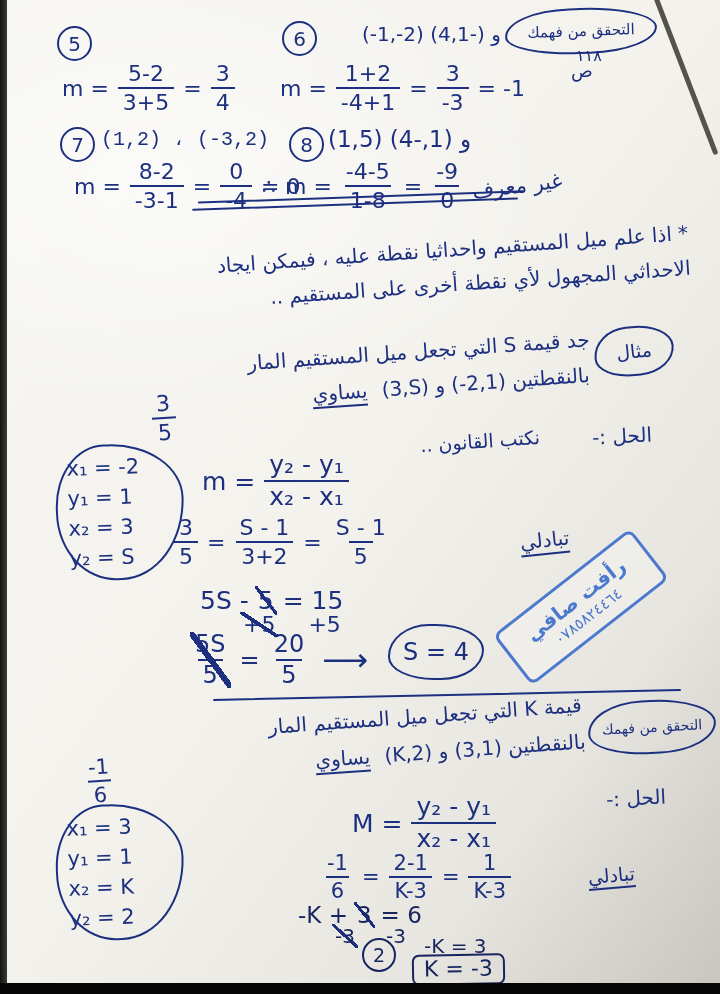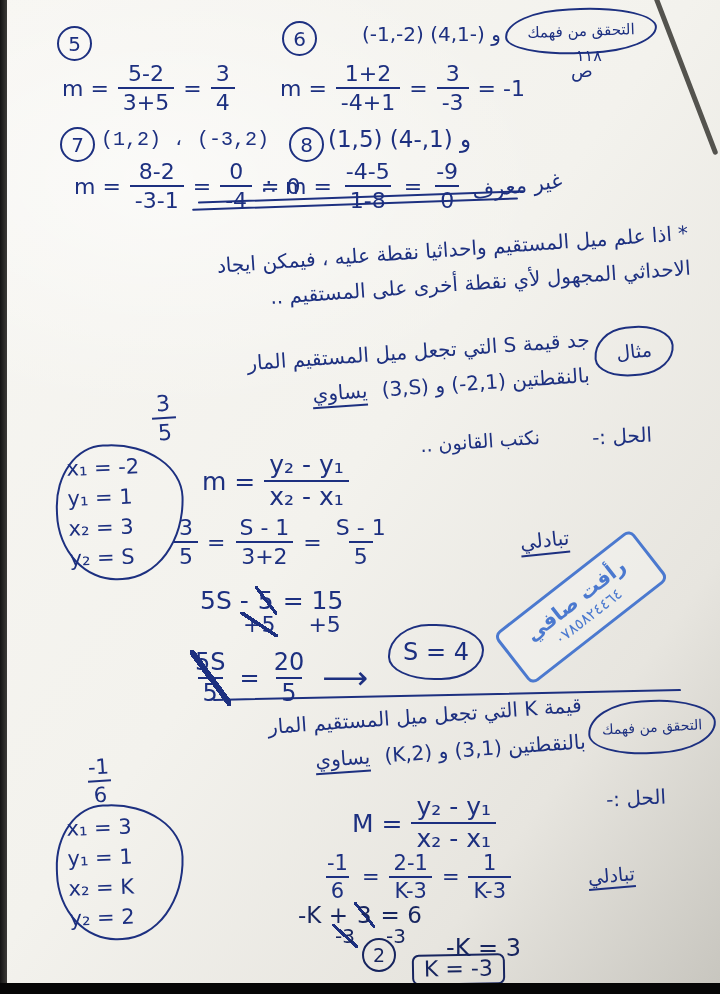--- a/index.html
+++ b/index.html
@@ -175,21 +175,21 @@
 
   <div class="abs eqrow ink ltr" style="left:200px;top:586px;font-size:25px;gap:6px;">
     <span>5S -</span>
     <span class="xstrike" style="padding:0 3px;">5</span>
     <span>= 15</span>
   </div>
   <div class="abs eqrow ink ltr" style="left:240px;top:612px;font-size:22px;gap:30px;">
     <span class="xstrike" style="padding:0 3px;">+5</span>
     <span>+5</span>
   </div>
-  <div class="abs eqrow ink ltr" style="left:190px;top:632px;font-size:24px;margin-top:18px;">
+  <div class="abs eqrow ink ltr" style="left:190px;top:632px;font-size:24px;">
     <span class="frac xstrike">
         <span class="fn">5S</span>
         <span class="fd">5</span>
       </span>
     <span>=</span>
     <span class="frac">
         <span class="fn">20</span>
         <span class="fd">5</span>
       </span>
     <span style="font-size:32px;margin:0 4px;">⟶</span>
@@ -255,20 +255,20 @@
 
   <div class="abs eqrow ink2 ltr" style="left:298px;top:902px;font-size:23px;gap:6px;">
     <span>-K +</span>
     <span class="xstrike" style="padding:0 3px;">3</span>
     <span>= 6</span>
   </div>
   <div class="abs eqrow ink2 ltr" style="left:332px;top:924px;font-size:20px;gap:28px;">
     <span class="xstrike" style="padding:0 3px;">-3</span>
     <span>-3</span>
   </div>
-  <div class="abs ink2 ltr" style="left:446px;top:934px;font-size:24px;text-align:right;">-K = 3</div>
+  <div class="abs ink2 ltr" style="left:424px;top:934px;font-size:20px;text-align:right;">-K = 3</div>
   <div class="abs boxed ink2 ltr" style="left:412px;top:954px;font-size:22px;transform:rotate(-1deg);">K = -3</div>
   <div class="abs circled ink2" style="left:362px;top:938px;width:30px;height:30px;font-size:19px;">2</div>
 
   <div class="abs wm ltr" style="left:586px;top:948px;font-size:15px;">www.inob-io.com</div>
   <div class="edgeL"></div>
   <div class="edgeB"></div>
 </div>
 
 </body></html>

